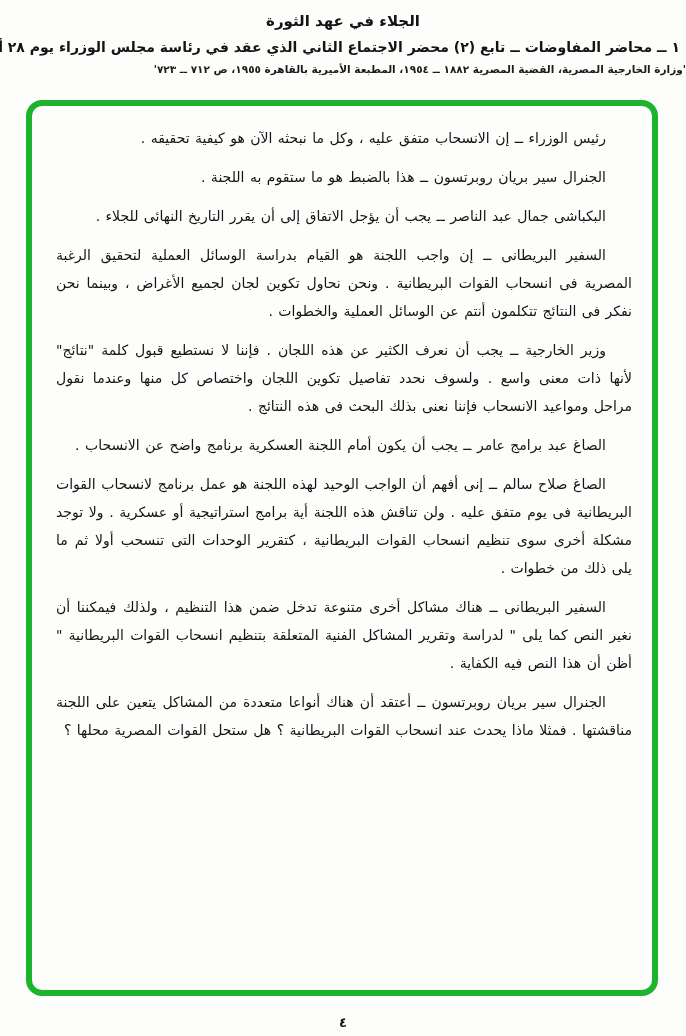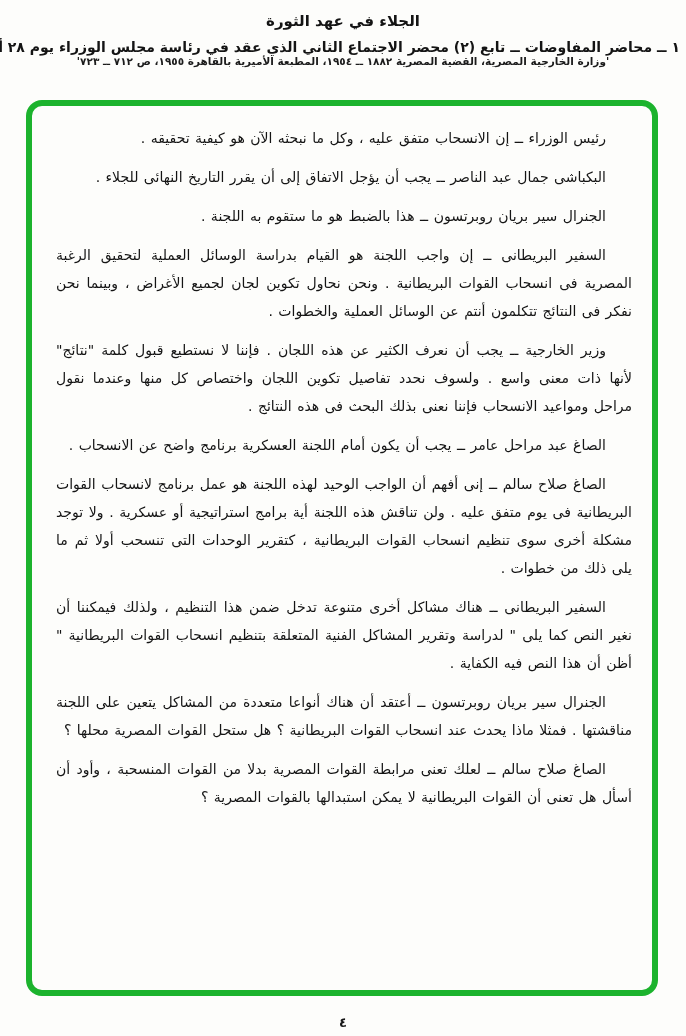--- a/index.html
+++ b/index.html
@@ -26,23 +26,23 @@
   }
   .doc-heading {
     text-align: center;
     font-weight: bold;
     font-size: 14px;
     margin-top: 9px;
     padding: 0 6px;
     white-space: nowrap;
   }
   .doc-citation {
-    text-align: center;
     font-weight: bold;
     font-size: 10.5px;
+    margin-top: 8px;
     color: #1b1b1b;
   }
   .frame {
     position: absolute;
     top: 100px;
     left: 26px;
     right: 28px;
     bottom: 40px;
     border: 6px solid #c4b5fd;
     border-radius: 16px;
@@ -74,26 +74,25 @@
 <body>
 
 <div class="page" style="background: rgb(253, 253, 251); color: rgb(20, 20, 20);">
   <div class="doc-title">الجلاء في عهد الثورة</div>
   <div class="doc-heading">١ ــ محاضر المفاوضات ــ تابع (٢) محضر الاجتماع الثاني الذي عقد في رئاسة مجلس الوزراء يوم ٢٨ أبريل ١٩٥٣</div>
   <div class="doc-citation">'وزارة الخارجية المصرية، القضية المصرية ١٨٨٢ ــ ١٩٥٤، المطبعة الأميرية بالقاهرة ١٩٥٥، ص ٧١٢ ــ ٧٢٣'</div>
 
   <div class="frame" style="border-color: rgb(28, 179, 45);">
     <div id="dialogue">
         <p class="turn"><span>رئيس الوزراء</span> ــ إن الانسحاب متفق عليه ، وكل ما نبحثه الآن هو كيفية تحقيقه .</p>
+        <p class="turn"><span>الجنرال سير بريان روبرتسون</span> ــ هذا بالضبط هو ما ستقوم به اللجنة .</p>
         <p class="turn"><span>البكباشى جمال عبد الناصر</span> ــ يجب أن يؤجل الاتفاق إلى أن يقرر التاريخ النهائى للجلاء .</p>
-        <p class="turn"><span>الجنرال سير بريان روبرتسون</span> ــ هذا بالضبط هو ما ستقوم به اللجنة .</p>
         <p class="turn"><span>السفير البريطانى</span> ــ إن واجب اللجنة هو القيام بدراسة الوسائل العملية لتحقيق الرغبة المصرية فى انسحاب القوات البريطانية . ونحن نحاول تكوين لجان لجميع الأغراض ، وبينما نحن نفكر فى النتائج تتكلمون أنتم عن الوسائل العملية والخطوات .</p>
         <p class="turn"><span>وزير الخارجية</span> ــ يجب أن نعرف الكثير عن هذه اللجان . فإننا لا نستطيع قبول كلمة "نتائج" لأنها ذات معنى واسع . ولسوف نحدد تفاصيل تكوين اللجان واختصاص كل منها وعندما نقول مراحل ومواعيد الانسحاب فإننا نعنى بذلك البحث فى هذه النتائج .</p>
-        <p class="turn"><span>الصاغ عبد مراحل عامر</span> ــ يجب أن يكون أمام اللجنة العسكرية برنامج واضح عن الانسحاب .</p>
+        <p class="turn"><span>الصاغ عبد برامج عامر</span> ــ يجب أن يكون أمام اللجنة العسكرية برنامج واضح عن الانسحاب .</p>
         <p class="turn"><span>الصاغ صلاح سالم</span> ــ إنى أفهم أن الواجب الوحيد لهذه اللجنة هو عمل برنامج لانسحاب القوات البريطانية فى يوم متفق عليه . ولن تناقش هذه اللجنة أية برامج استراتيجية أو عسكرية . ولا توجد مشكلة أخرى سوى تنظيم انسحاب القوات البريطانية ، كتقرير الوحدات التى تنسحب أولا ثم ما يلى ذلك من خطوات .</p>
         <p class="turn"><span>السفير البريطانى</span> ــ هناك مشاكل أخرى متنوعة تدخل ضمن هذا التنظيم ، ولذلك فيمكننا أن نغير النص كما يلى " لدراسة وتقرير المشاكل الفنية المتعلقة بتنظيم انسحاب القوات البريطانية " أظن أن هذا النص فيه الكفاية .</p>
         <p class="turn"><span>الجنرال سير بريان روبرتسون</span> ــ أعتقد أن هناك أنواعا متعددة من المشاكل يتعين على اللجنة مناقشتها . فمثلا ماذا يحدث عند انسحاب القوات البريطانية ؟ هل ستحل القوات المصرية محلها ؟</p>
-        <p class="turn"><span>الصاغ صلاح سالم</span> ــ لعلك تعنى مرابطة القوات المصرية بدلا من القوات المنسحبة ، وأود أن أسأل هل تعنى أن القوات البريطانية لا يمكن استبدالها بالقوات المصرية ؟</p>
       </div>
   </div>
 
   <div class="pagenum">٤</div>
 </div>
 
 </body></html>

